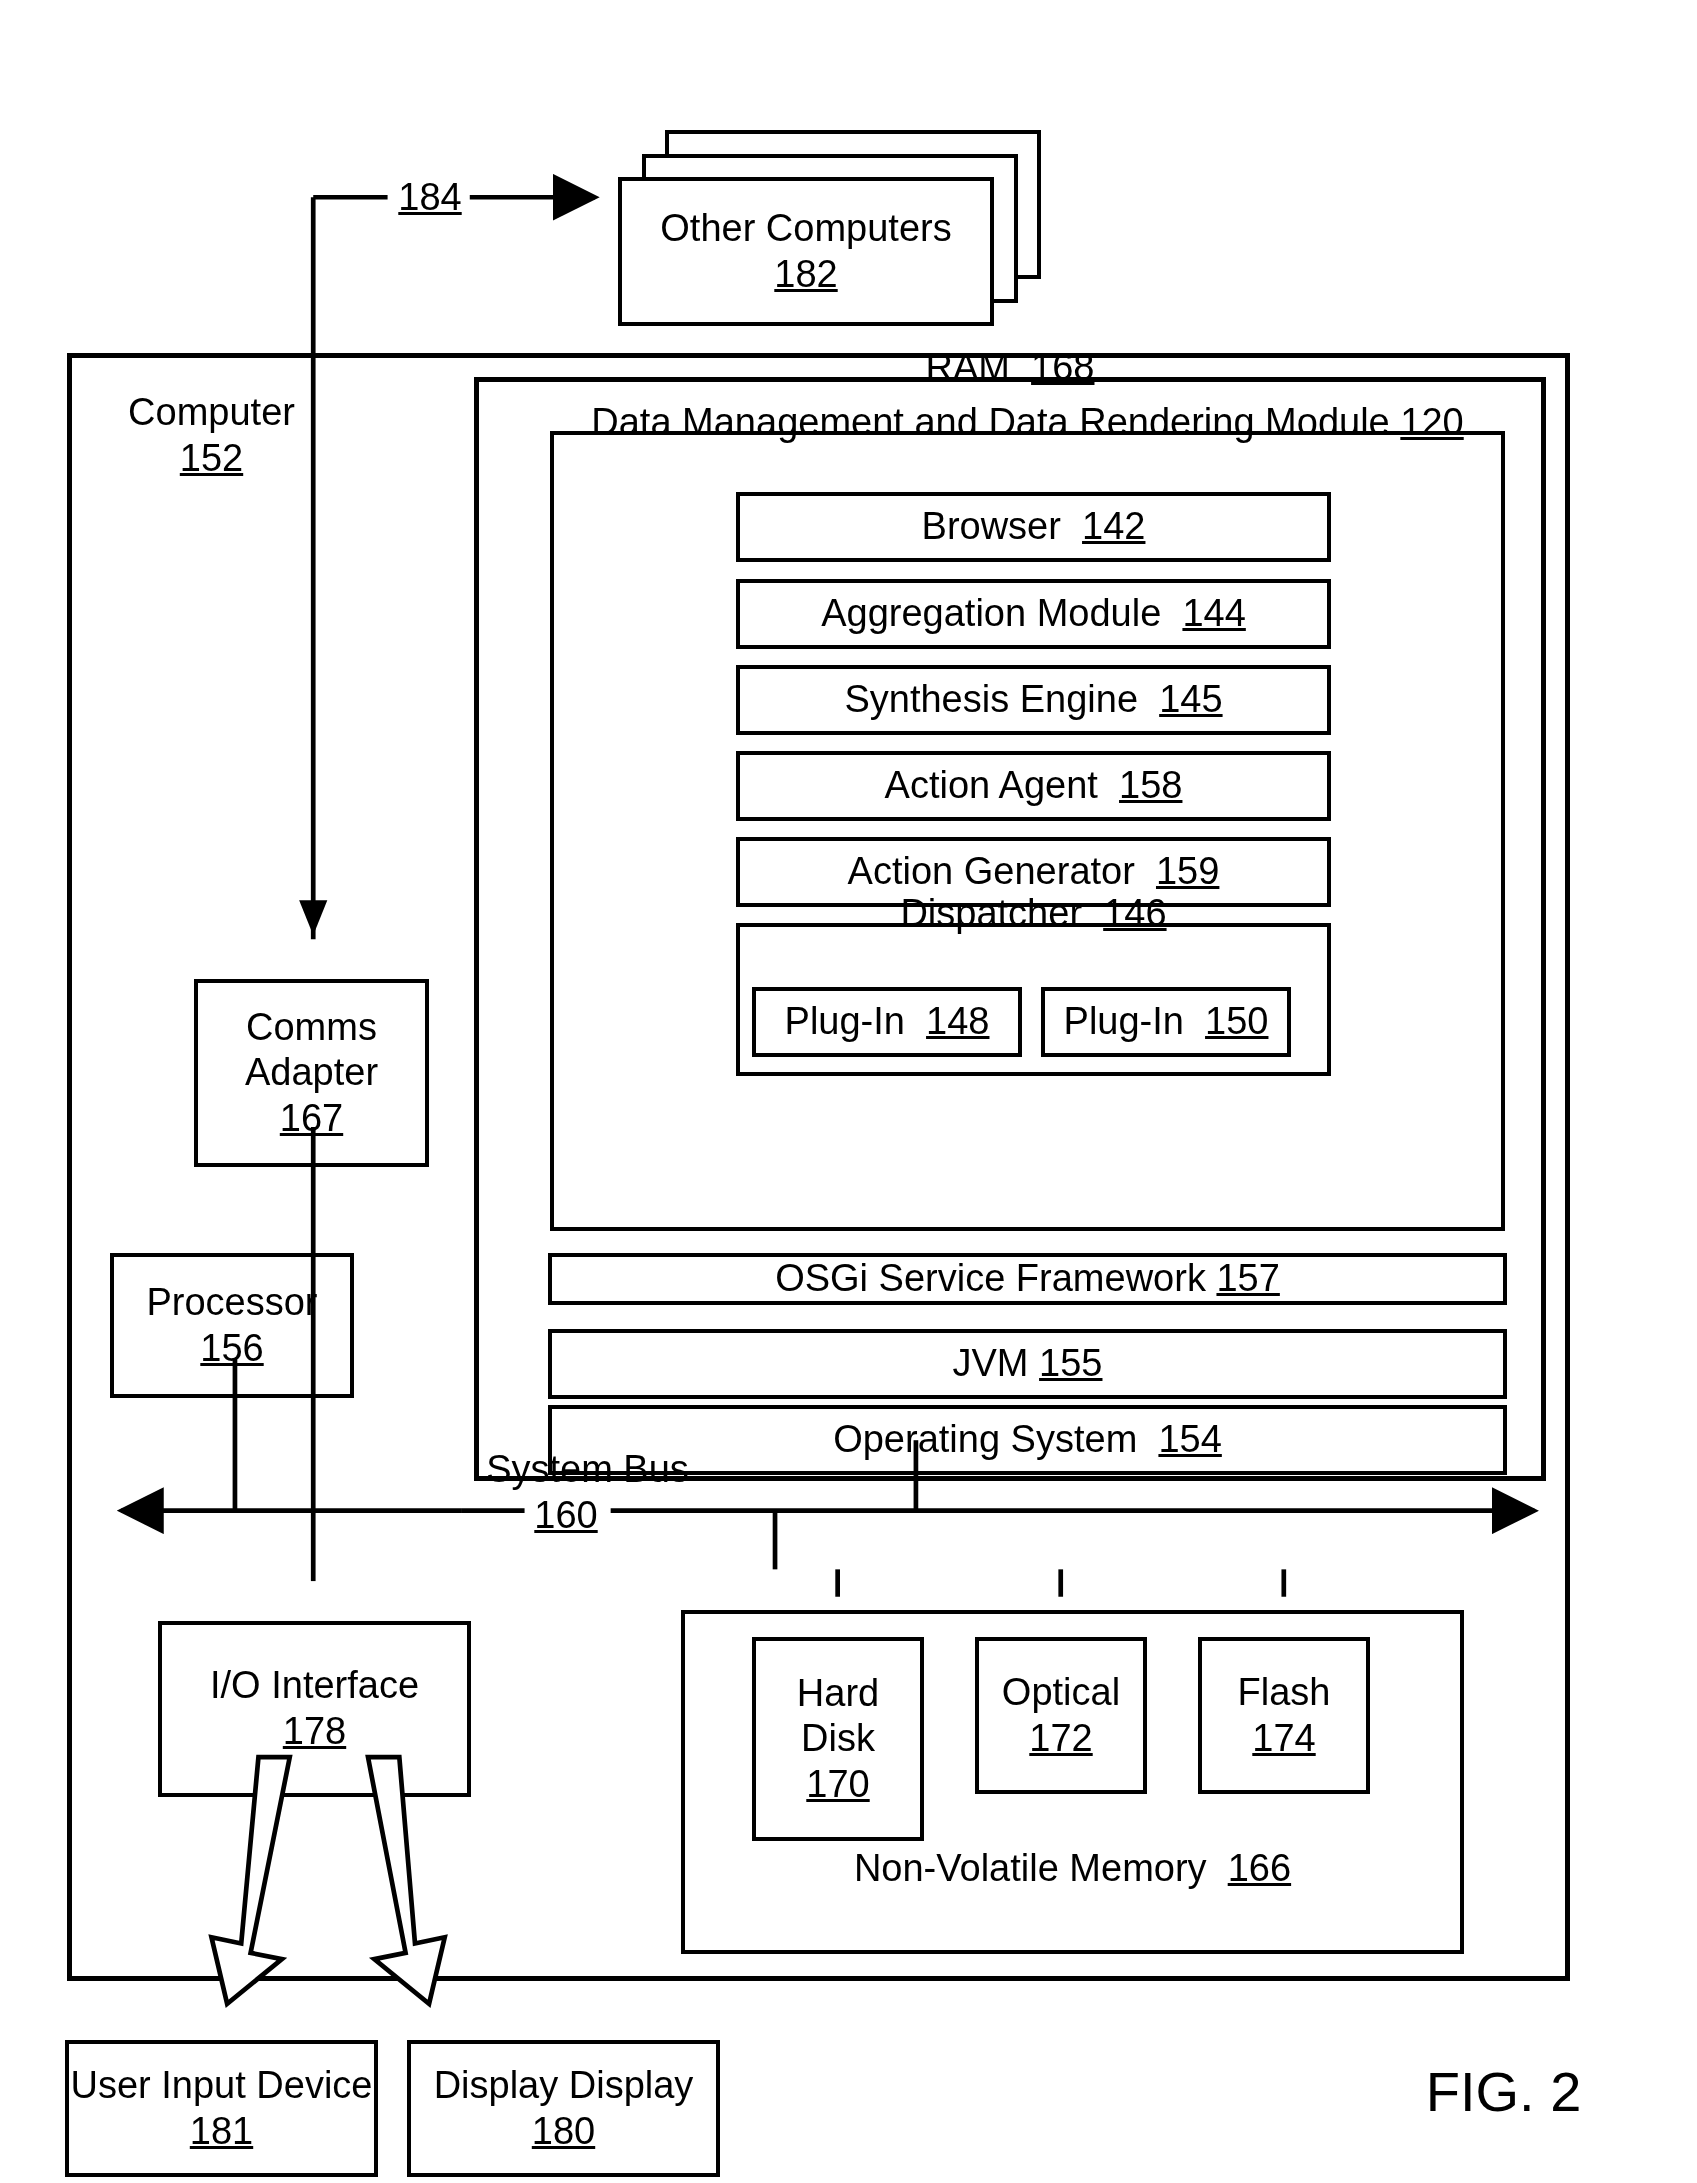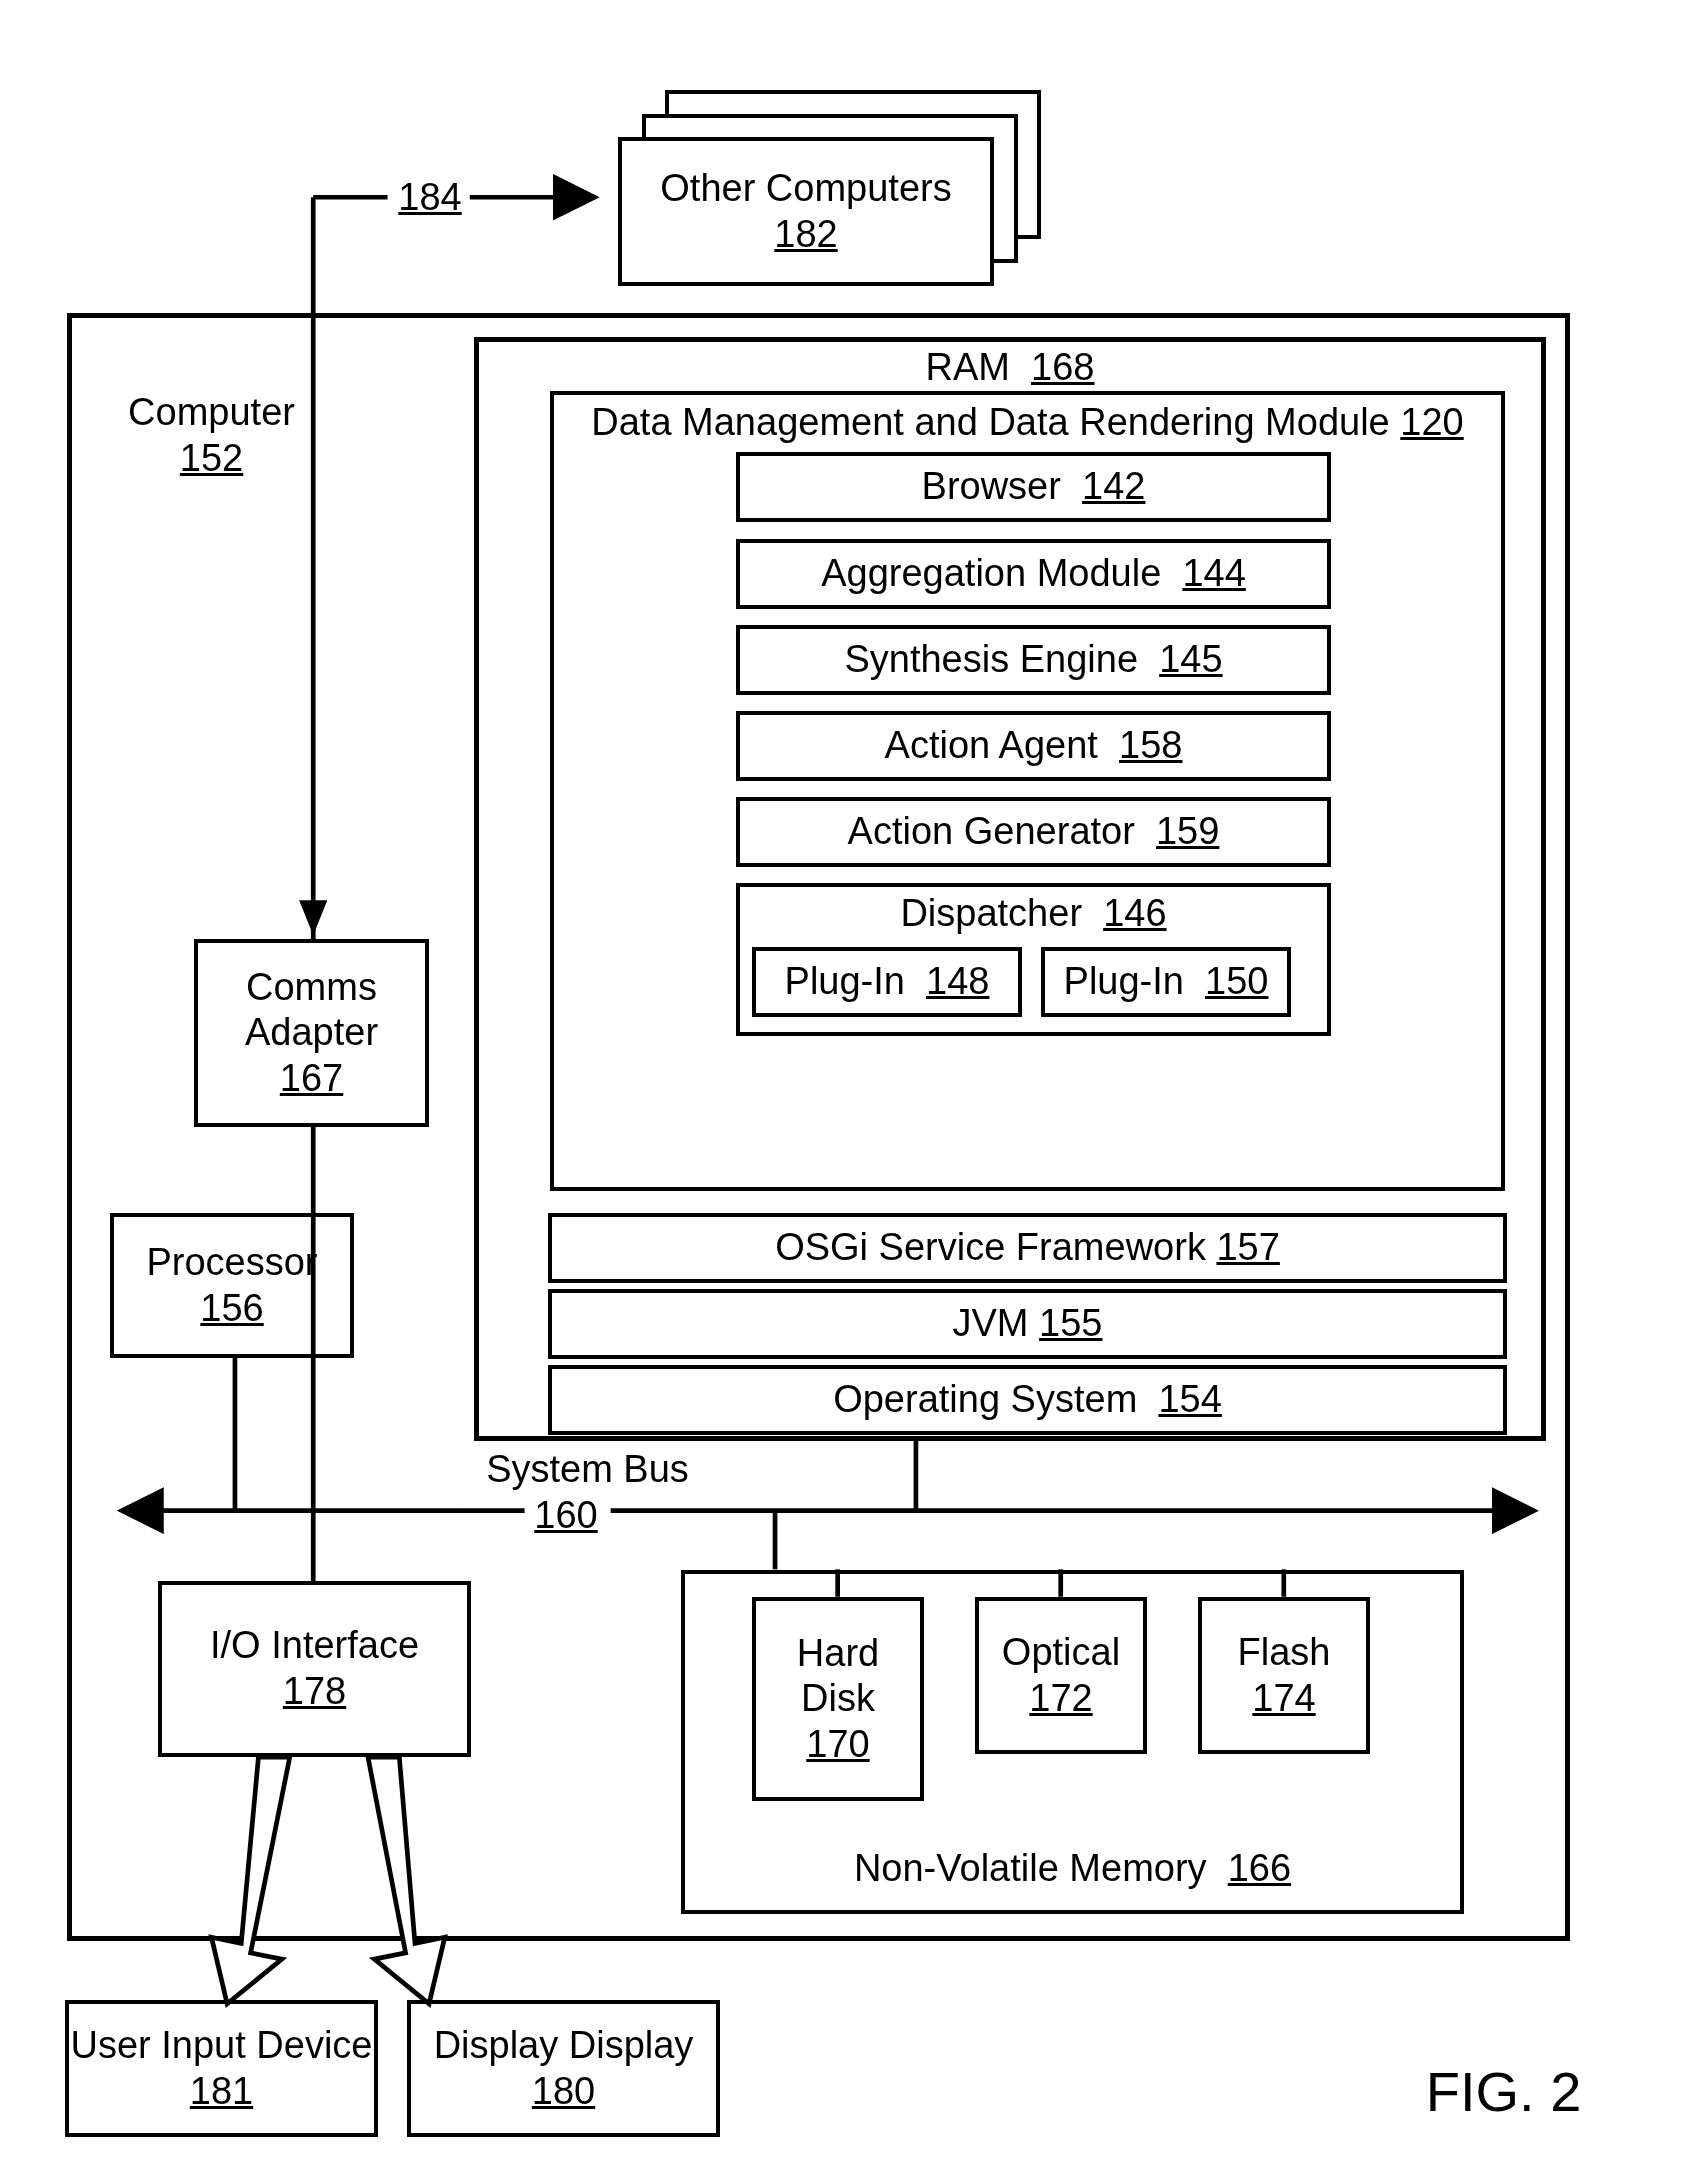--- a/index.html
+++ b/index.html
@@ -9,20 +9,21 @@
     width:1698px;
     height:2183px;
     position:relative;
   }
   .box{
     position:absolute;
     border:4.7px solid #000;
     background:#fff;
     box-sizing:border-box;
     text-align:center;
+    margin-top:40px;
   }
   .thick{ border-width:5.5px; }
   .label{
     font-size:38px;
     line-height:1.2;
   }
   .caption{
     position:absolute;
     font-size:38px;
     text-align:center;
@@ -109,21 +110,21 @@
     <span>Plug-In</span>&nbsp;&nbsp;<span class="ul">148</span>
   </div>
 </div>
 
 <div class="box flex-center" style="left:1041px; top:947px; width:250px; height:70px;">
   <div class="label">
     <span>Plug-In</span>&nbsp;&nbsp;<span class="ul">150</span>
   </div>
 </div>
 
-<div class="box flex-center" style="left:548px; top:1213px; width:959px; height:70px;">
+<div class="box flex-center" style="left:548px; top:1213px; width:959px; height:52px;">
   <div class="label">
     <span>OSGi Service Framework</span>&nbsp;<span class="ul">157</span>
   </div>
 </div>
 
 <div class="box flex-center" style="left:548px; top:1289px; width:959px; height:70px;">
   <div class="label">
     <span>JVM</span>&nbsp;<span class="ul">155</span>
   </div>
 </div>

